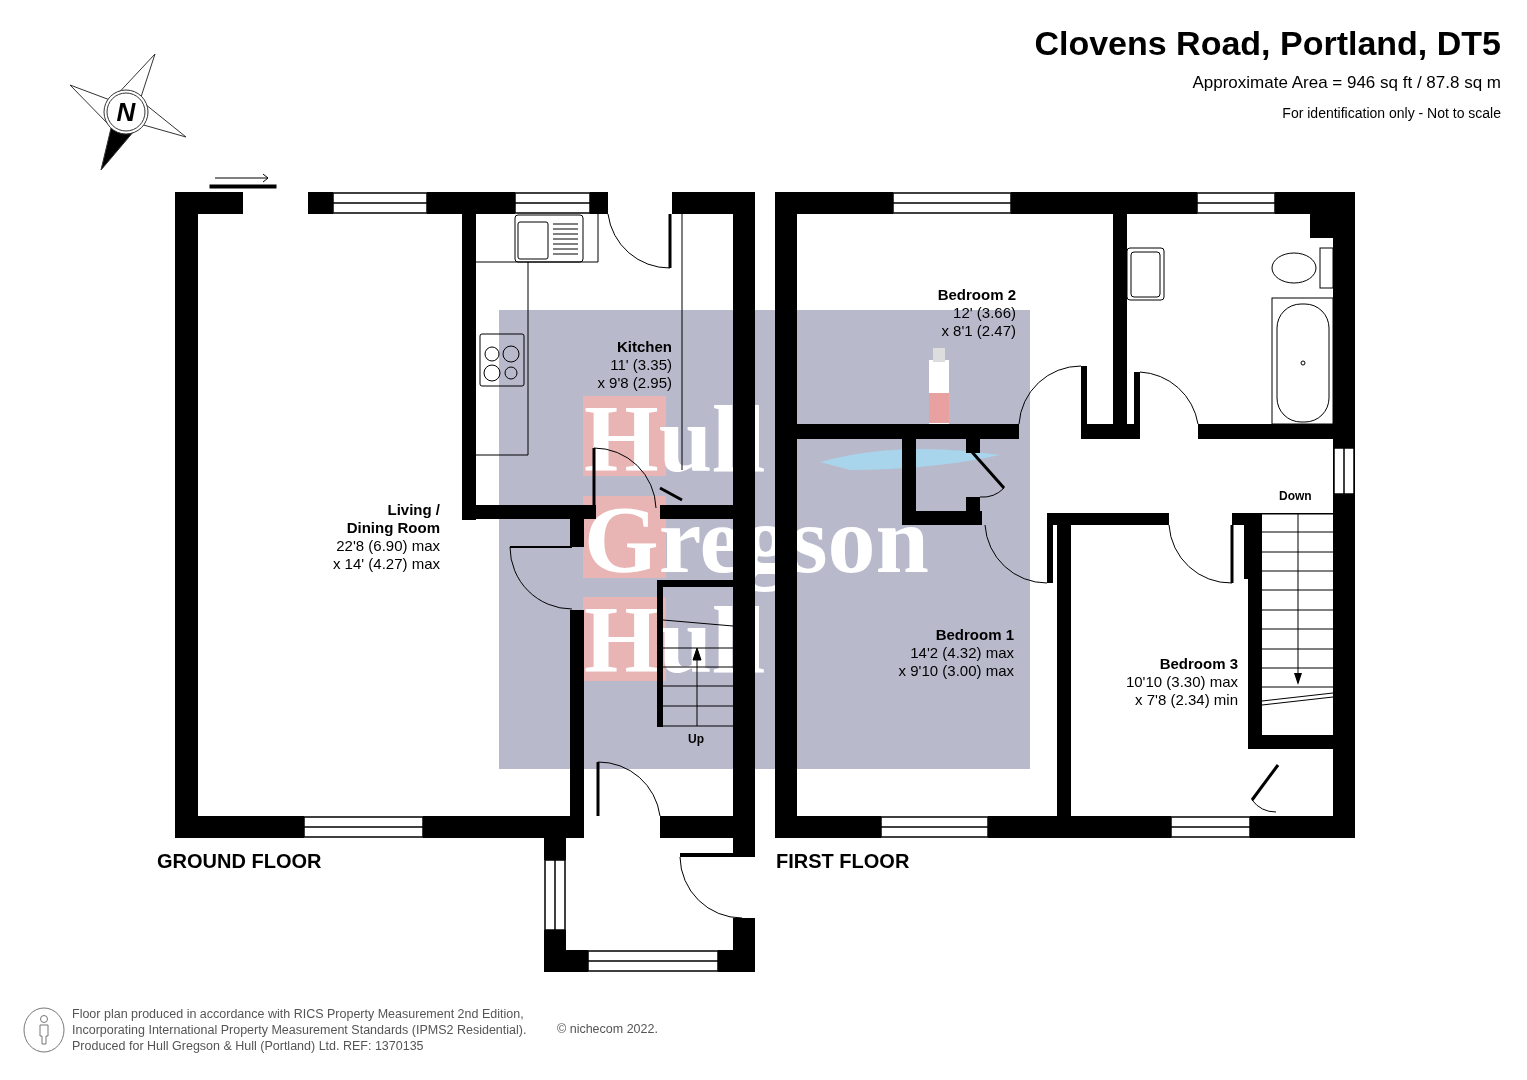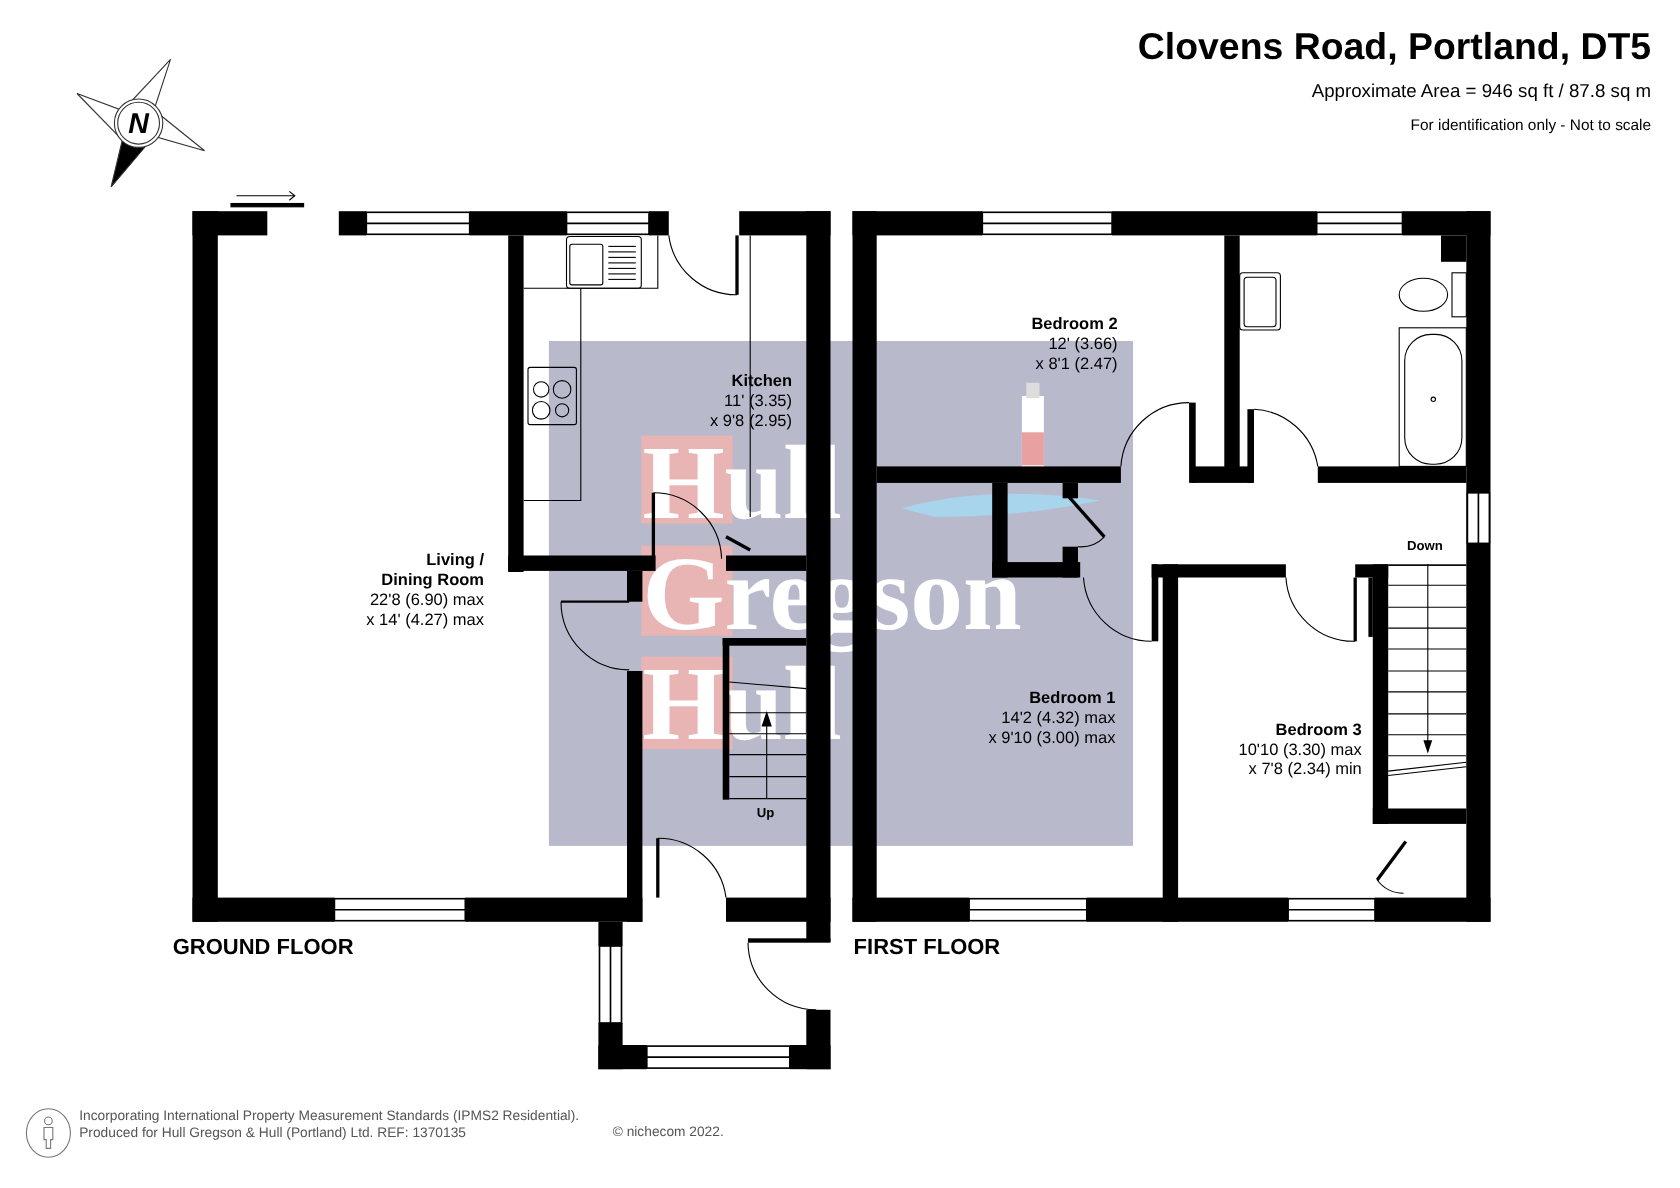--- a/index.html
+++ b/index.html
@@ -243,21 +243,21 @@
 
 <div class="abs floor-label" style="left:157px; top:850px;">GROUND FLOOR</div>
 <div class="abs floor-label" style="left:776px; top:850px;">FIRST FLOOR</div>
 
 <div class="abs room-label" style="left:250px; top:501px; width:190px;">
   <span class="rname">Living /</span>
   <span class="rname">Dining Room</span>
   <span class="rdim">22'8 (6.90) max</span>
   <span class="rdim">x 14' (4.27) max</span>
 </div>
-<div class="abs room-label" style="left:530px; top:338px; width:142px;padding-left:48px;">
+<div class="abs room-label" style="left:530px; top:338px; width:142px;">
   <span class="rname">Kitchen</span>
   <span class="rdim">11' (3.35)</span>
   <span class="rdim">x 9'8 (2.95)</span>
 </div>
 <div class="abs stair-label" style="left:688px; top:732px;">Up</div>
 
 <div class="abs room-label" style="left:876px; top:286px; width:140px;">
   <span class="rname">Bedroom 2</span>
   <span class="rdim">12' (3.66)</span>
   <span class="rdim">x 8'1 (2.47)</span>
@@ -268,16 +268,17 @@
   <span class="rdim">x 9'10 (3.00) max</span>
 </div>
 <div class="abs room-label" style="left:1078px; top:655px; width:160px;">
   <span class="rname">Bedroom 3</span>
   <span class="rdim">10'10 (3.30) max</span>
   <span class="rdim">x 7'8 (2.34) min</span>
 </div>
 <div class="abs stair-label" style="left:1279px; top:489px;">Down</div>
 
 <div class="abs footer">
+  <span>Floor plan produced in accordance with RICS Property Measurement 2nd Edition,</span>
   <span>Incorporating International Property Measurement Standards (IPMS2 Residential).</span>
   <span>Produced for Hull Gregson &amp; Hull (Portland) Ltd.   REF: 1370135</span>
 </div>
 <div class="abs copyright">© nichecom 2022.</div>
 
 </body></html>

